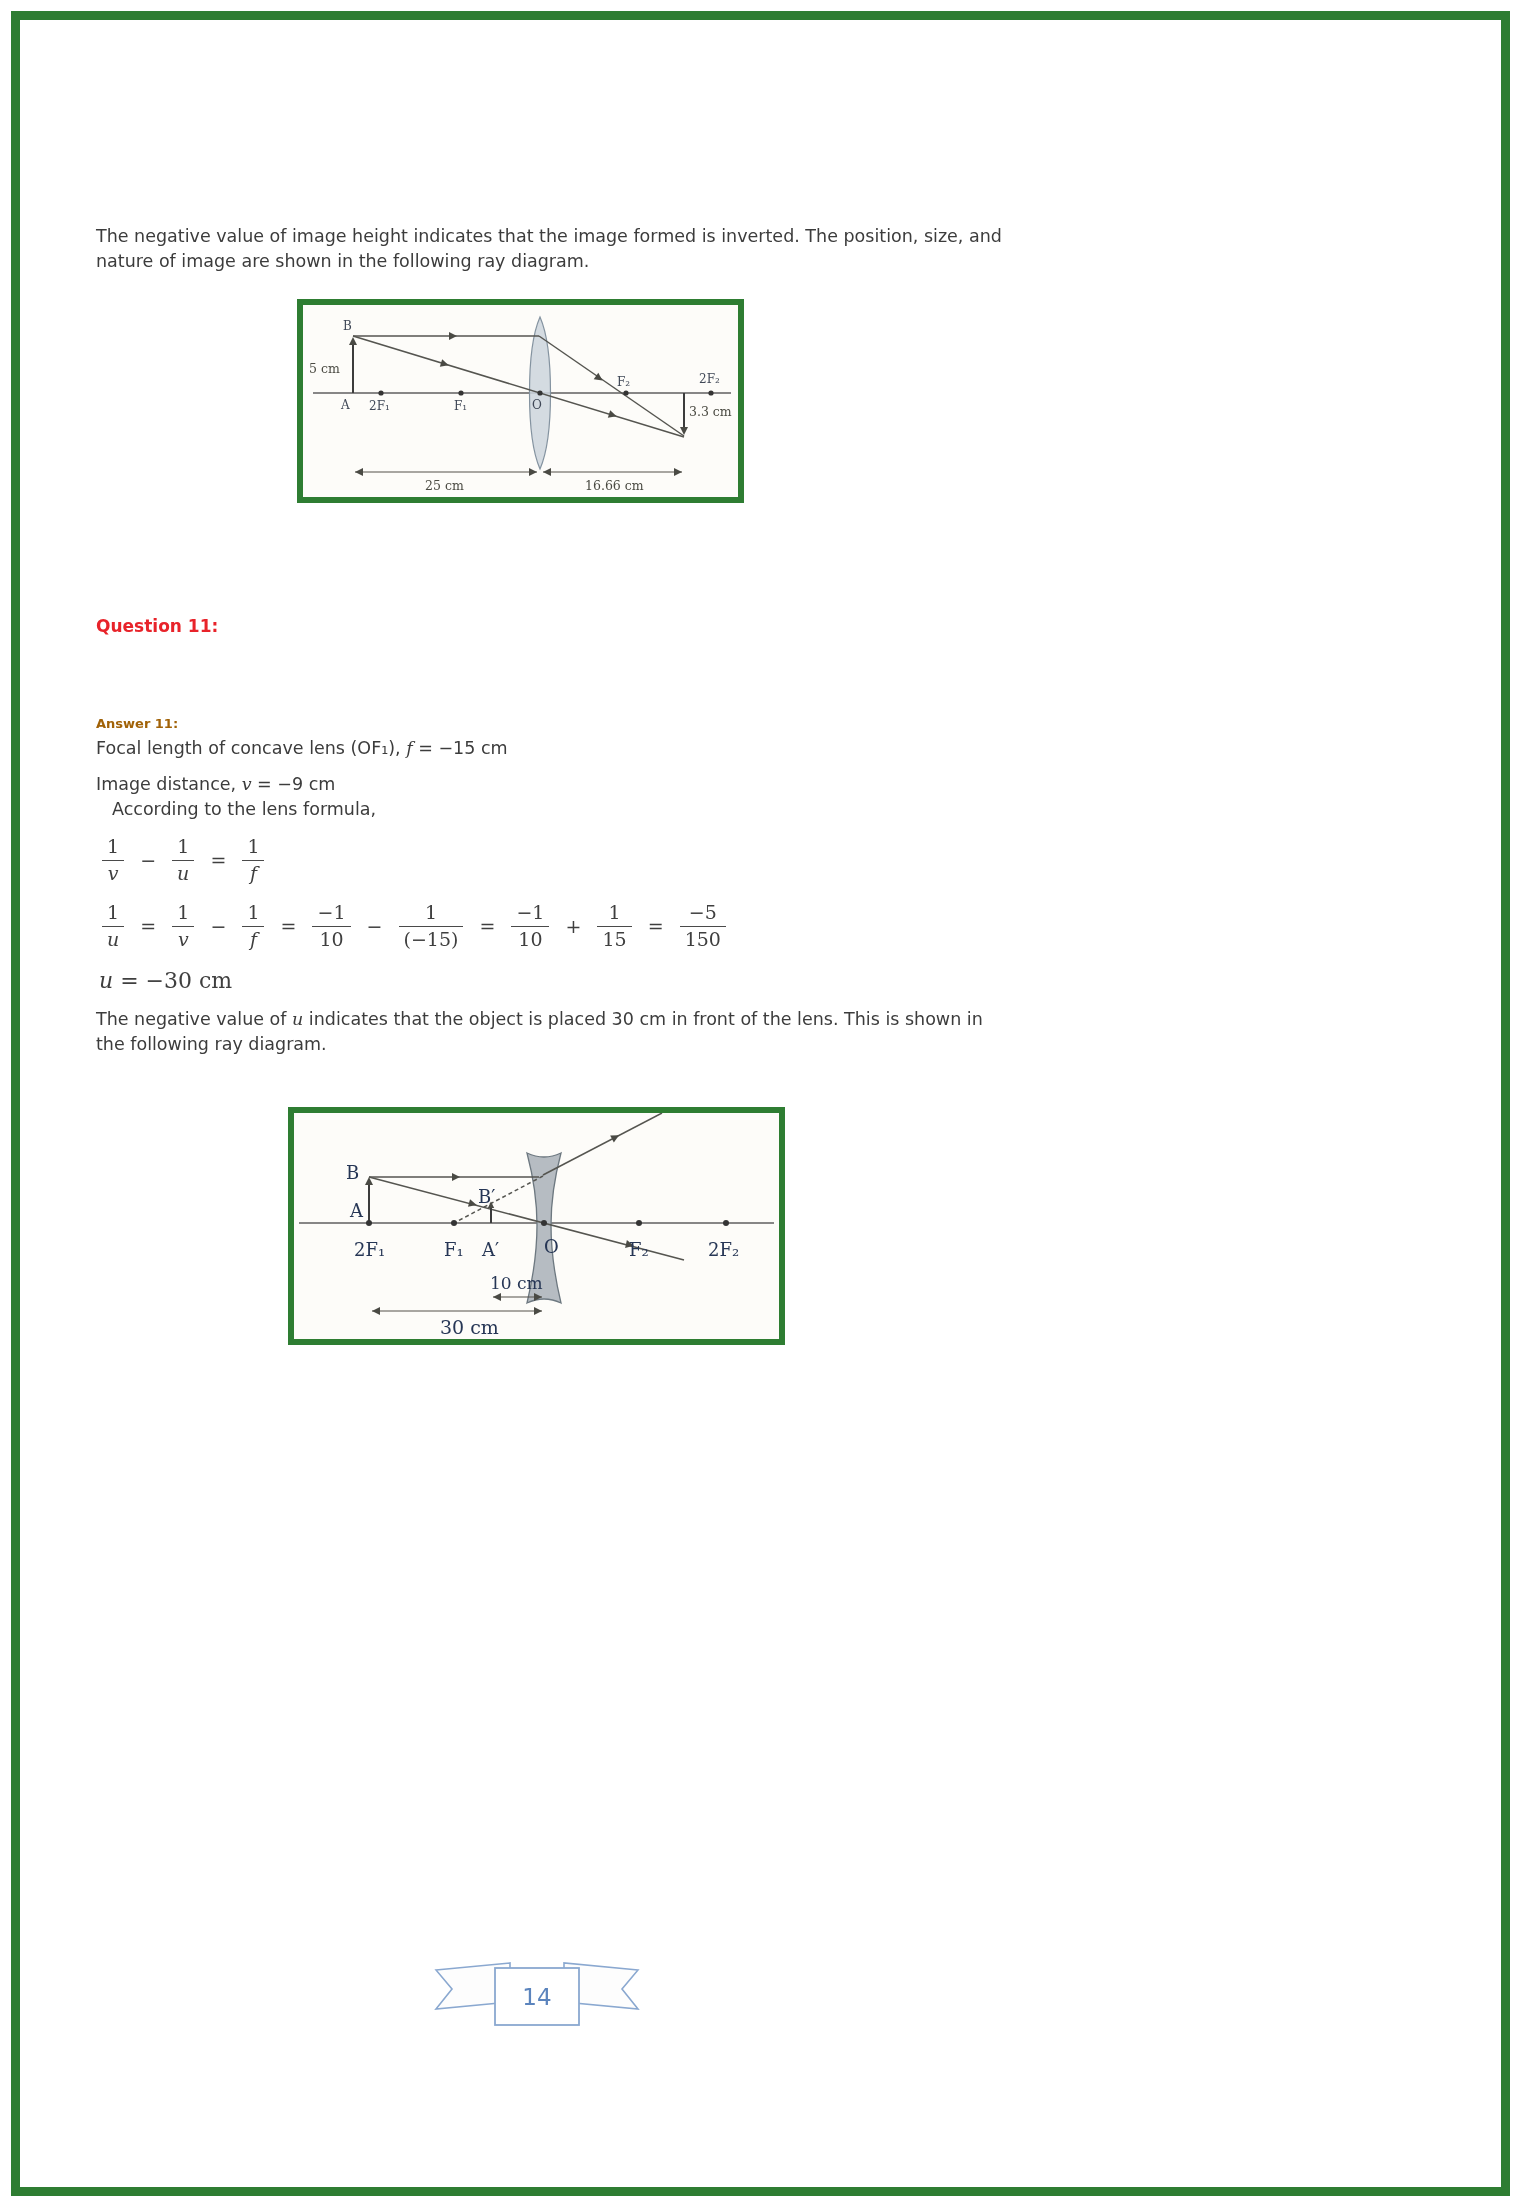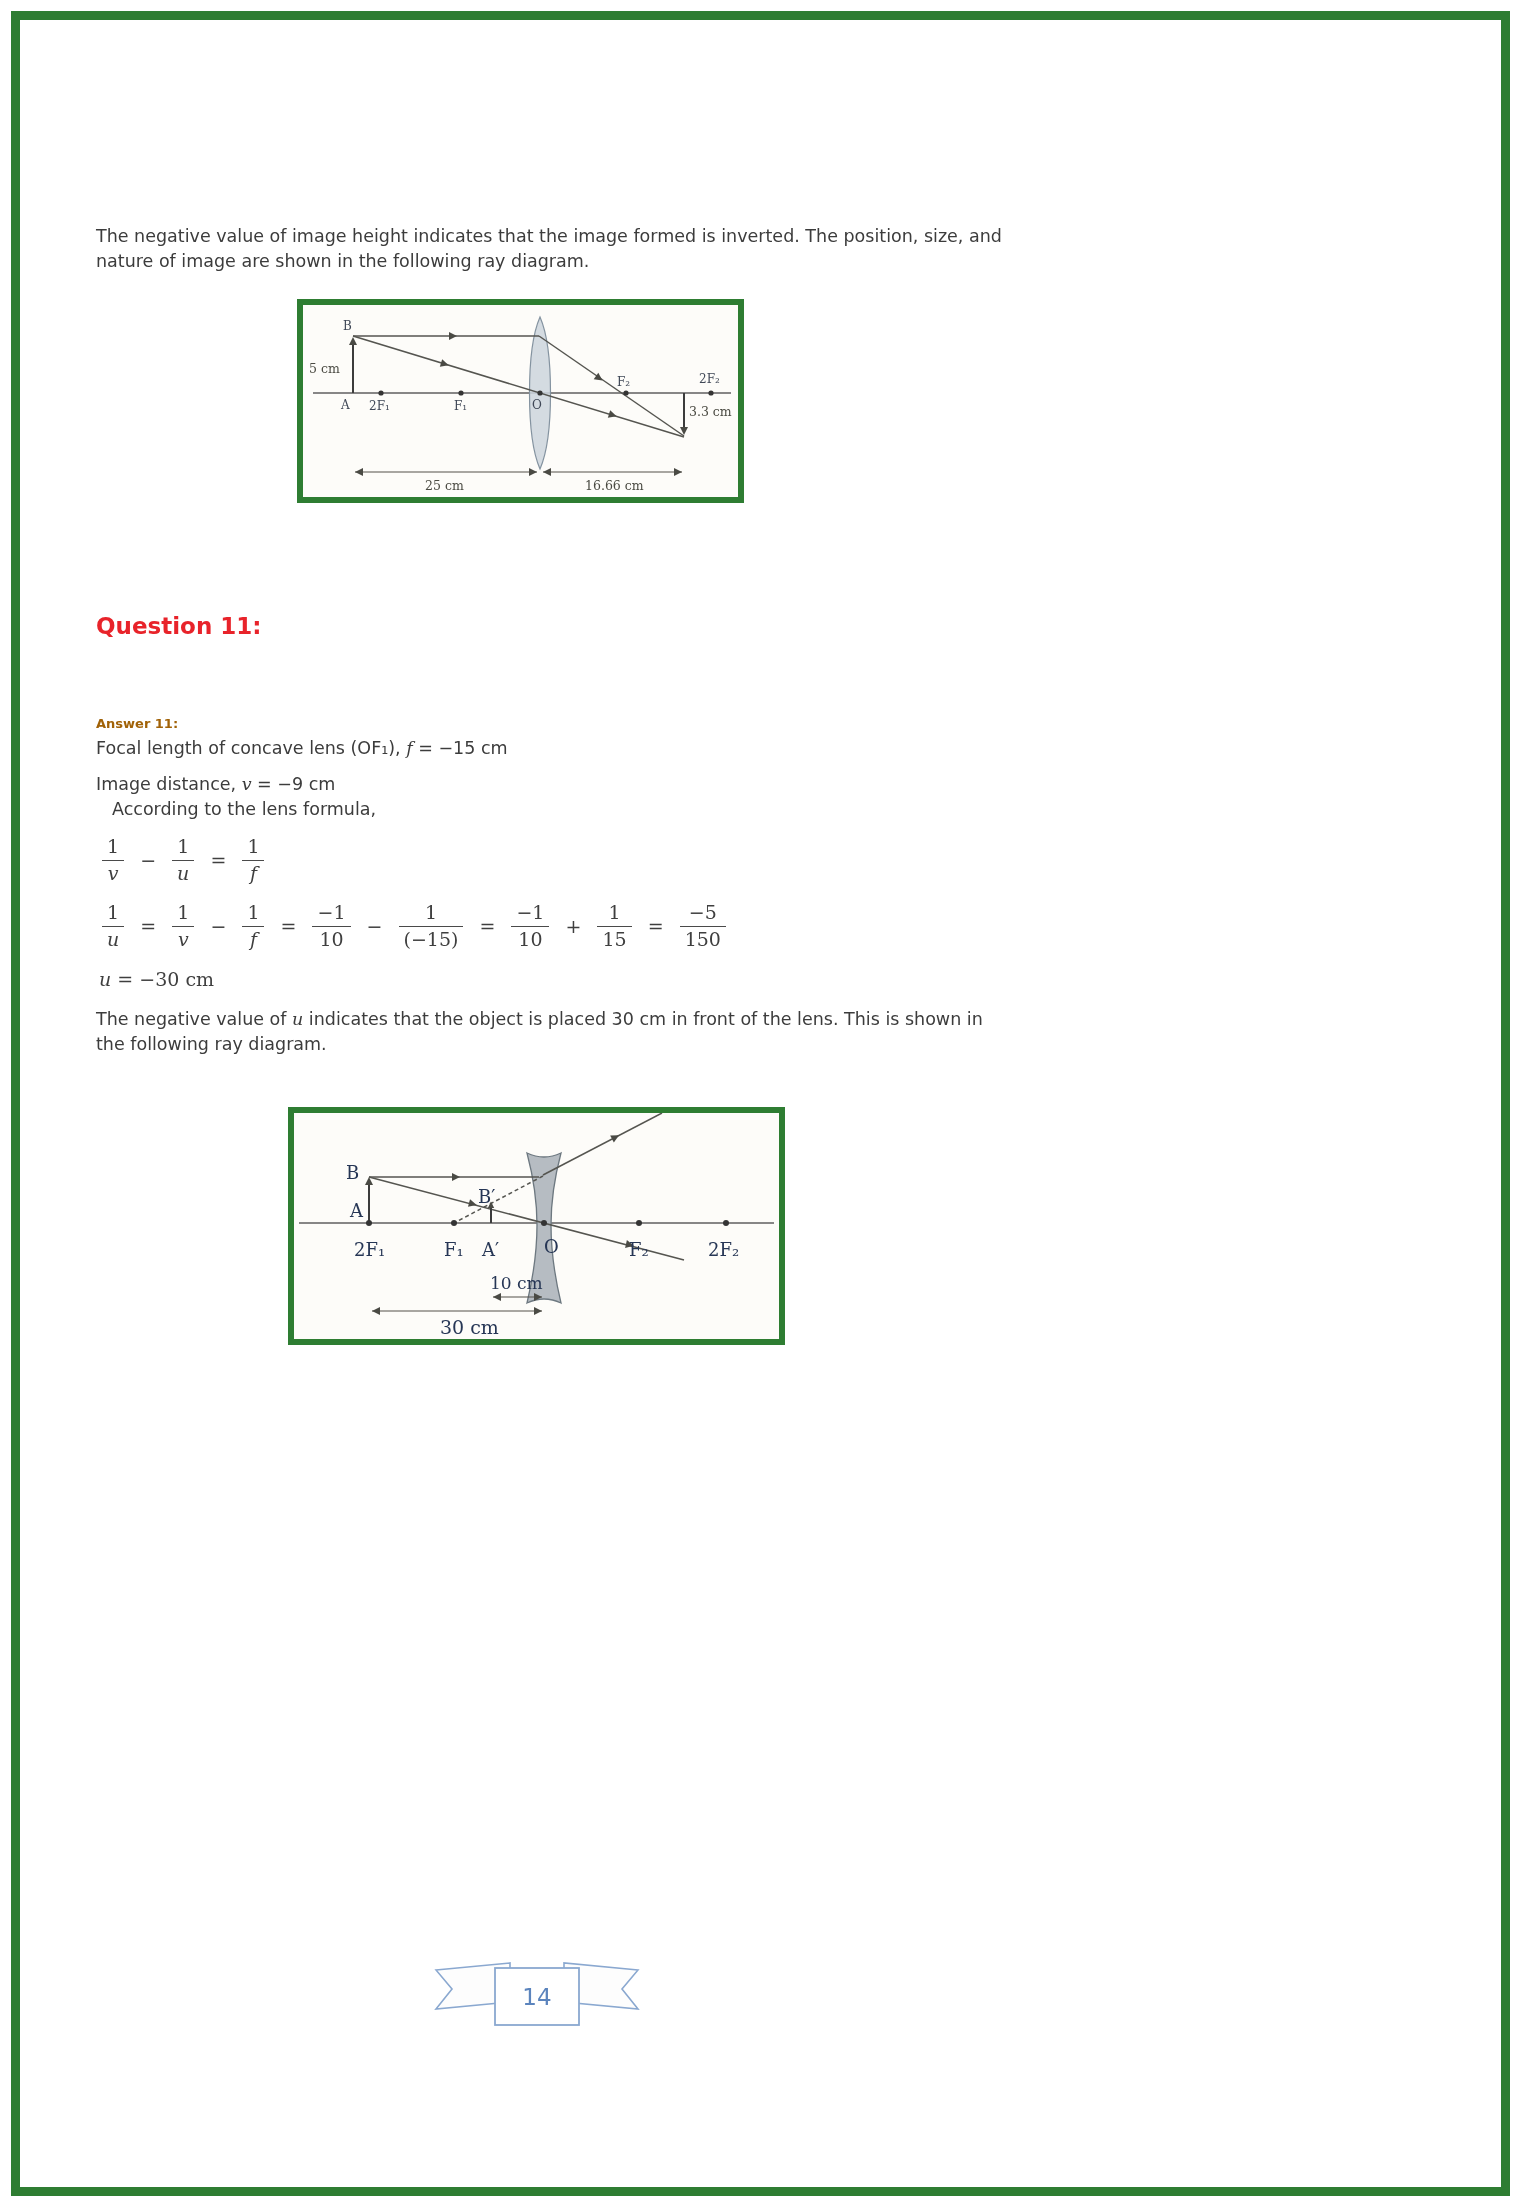--- a/index.html
+++ b/index.html
@@ -8,21 +8,21 @@
     position:relative; width:1521px; height:2207px; background:#ffffff;
     font-family:"DejaVu Sans","Liberation Sans",sans-serif;
     color:#3c3c3c; overflow:hidden;border-radius:10px;
   }
   .page-border {
     position:absolute; left:11px; top:11px; right:11px; bottom:11px;
     border:9px solid #2e7d32; pointer-events:none;
   }
   .abs { position:absolute; }
   .body-text { font-size:17.5px; line-height:25px; color:#3c3c3c; }
-  .q-heading { font-size:23px; line-height:25px; font-weight:bold; color:#e8232a; }
+  .q-heading { font-size:17px; line-height:25px; font-weight:bold; color:#e8232a; }
   .a-heading { font-size:13px; line-height:25px; font-weight:bold; color:#a16207; }
   .ivar { font-family:"DejaVu Serif","Liberation Serif",serif; font-style:italic; }
   .diagram-frame { border:6px solid #2e7d32; background:#fdfcf9; }
   .diagram-frame svg { display:block; }
 
   .formula { font-family:"DejaVu Serif","Liberation Serif",serif; font-size:19px; color:#3f3f3f; white-space:nowrap; }
   .frac { display:inline-block; vertical-align:middle; text-align:center; margin:0 3px; line-height:1.15; }
   .frac .num { display:block; padding:0 5px 2px; border-bottom:1.6px solid #4a4a4a; }
   .frac .den { display:block; padding:2px 5px 0; }
   .op { display:inline-block; vertical-align:middle; margin:0 7px; }
@@ -146,21 +146,21 @@
     <span class="op">−</span>
     <span class="frac"><span class="num">1</span><span class="den">(−15)</span></span>
     <span class="op">=</span>
     <span class="frac"><span class="num">−1</span><span class="den">10</span></span>
     <span class="op">+</span>
     <span class="frac"><span class="num">1</span><span class="den">15</span></span>
     <span class="op">=</span>
     <span class="frac"><span class="num">−5</span><span class="den">150</span></span>
   </div>
 
-  <div class="abs formula" style="left:99px;top:968px;font-size:19px">
+  <div class="abs formula" style="left:99px;top:968px;font-size:22px">
     <span class="vr">u</span><span> = −30 cm</span>
   </div>
 
   <p class="abs body-text" style="left:96px;top:1007px;width:908px">
     <span>The negative value of </span><span class="ivar">u</span><span> indicates that the object is placed 30 cm in front of the lens. This is shown in the following ray diagram.</span>
   </p>
 
   <div class="abs diagram-frame" style="left:288px;top:1107px;width:497px;height:238px">
     <svg viewBox="0 0 485 226" width="485" height="226">
 

